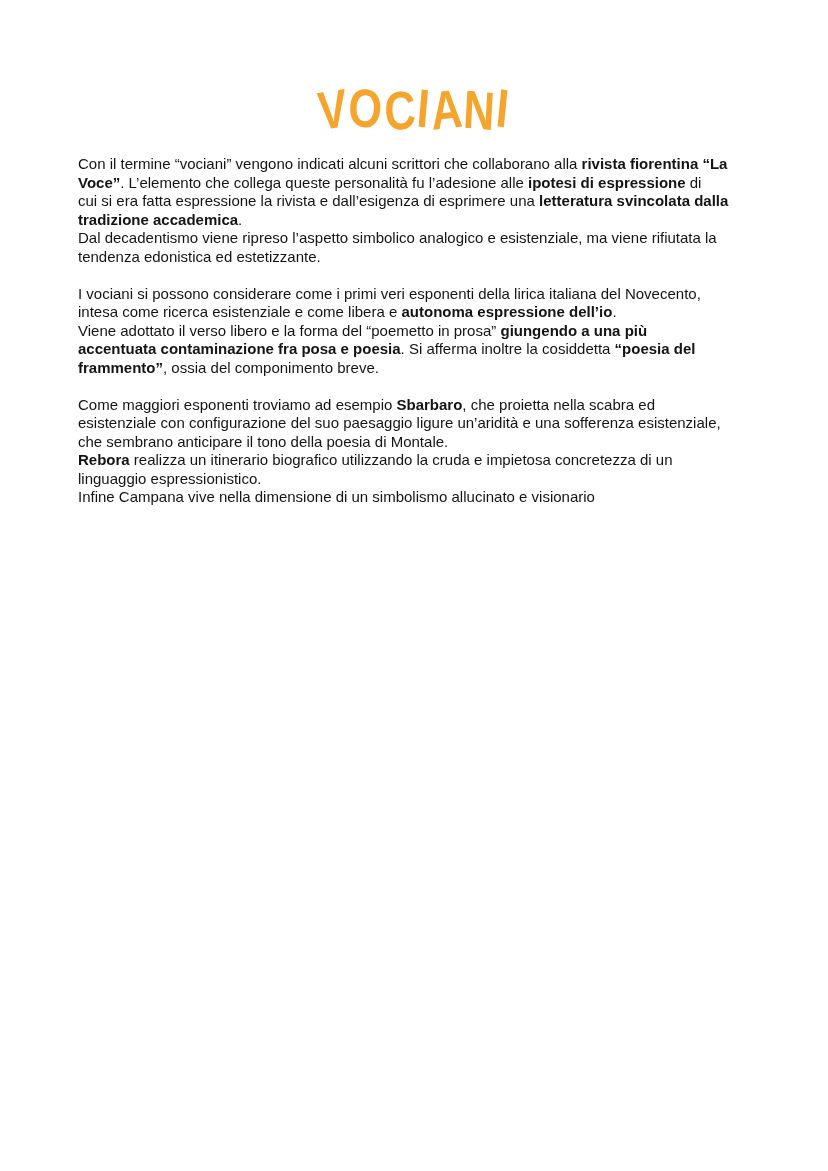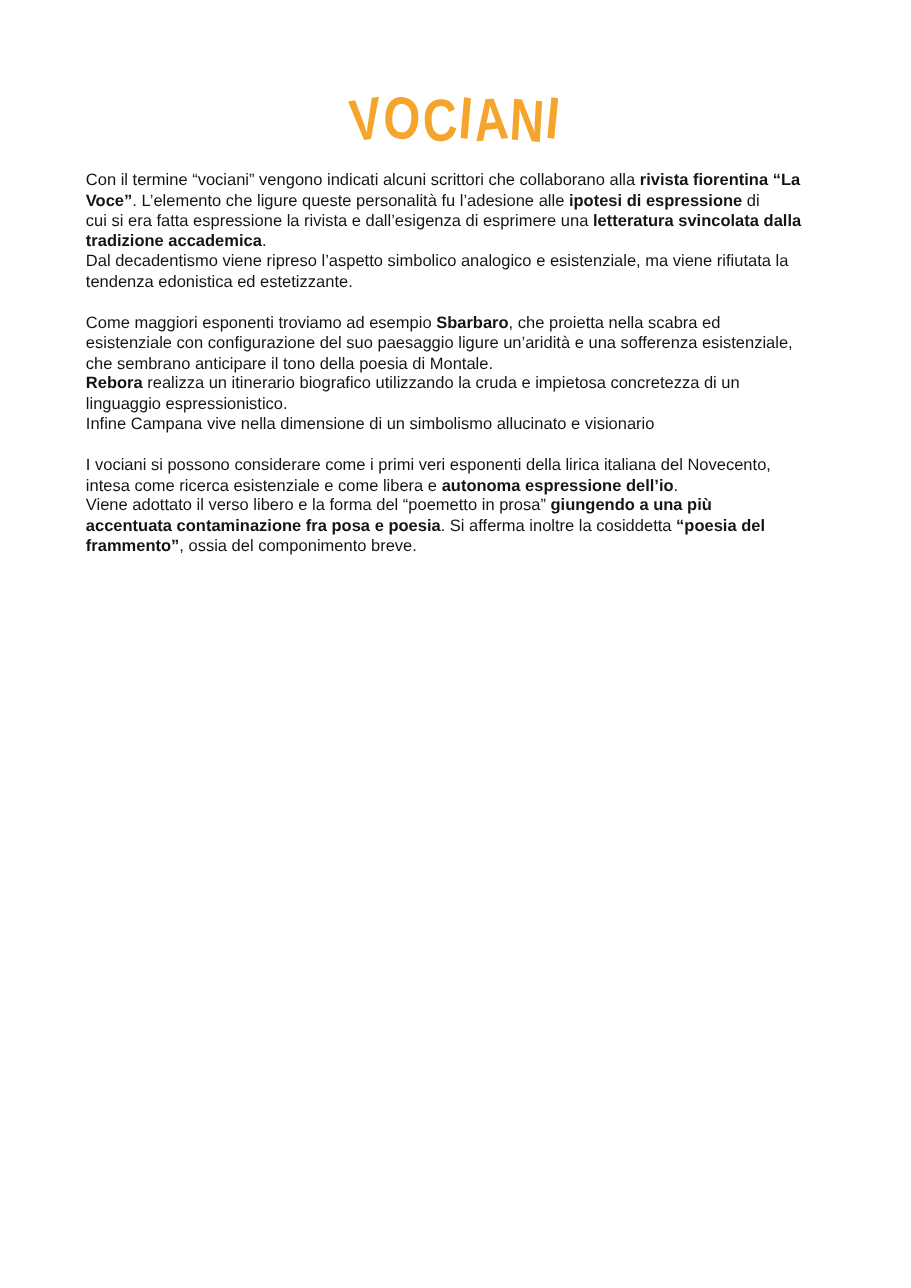--- a/index.html
+++ b/index.html
@@ -49,30 +49,30 @@
     font-weight: 700;
   }
 </style>
 </head>
 <body>
 
 <div class="page" style="background: rgb(255, 255, 255);">
   <h1 class="title" style="color: rgb(245, 164, 44);"><span class="ch" style="transform: rotate(-7deg) translateY(0px);">V</span><span class="ch" style="transform: rotate(5deg) translateY(-1px);">O</span><span class="ch" style="transform: rotate(-4deg) translateY(1px);">C</span><span class="ch" style="transform: rotate(6deg) translateY(-1px);">I</span><span class="ch" style="transform: rotate(-5deg) translateY(0px);">A</span><span class="ch" style="transform: rotate(4deg) translateY(1px);">N</span><span class="ch" style="transform: rotate(7deg) translateY(-1px);">I</span></h1>
   <div class="content" style="color: rgb(20, 20, 20);">
       <p><span>Con il termine “vociani” vengono indicati alcuni scrittori che collaborano alla </span><b>rivista fiorentina “La
-Voce”</b><span>. L’elemento che ligure queste personalità fu l’adesione alle </span><b>ipotesi di espressione</b><span> di
+Voce”</b><span>. L’elemento che collega queste personalità fu l’adesione alle </span><b>ipotesi di espressione</b><span> di
 cui si era fatta espressione la rivista e dall’esigenza di esprimere una </span><b>letteratura svincolata dalla
 tradizione accademica</b><span>.
 Dal decadentismo viene ripreso l’aspetto simbolico analogico e esistenziale, ma viene rifiutata la
 tendenza edonistica ed estetizzante.</span></p>
+      <p><span>I vociani si possono considerare come i primi veri esponenti della lirica italiana del Novecento,
+intesa come ricerca esistenziale e come libera e </span><b>autonoma espressione dell’io</b><span>.
+Viene adottato il verso libero e la forma del “poemetto in prosa” </span><b>giungendo a una più
+accentuata contaminazione fra posa e poesia</b><span>. Si afferma inoltre la cosiddetta </span><b>“poesia del
+frammento”</b><span>, ossia del componimento breve.</span></p>
       <p><span>Come maggiori esponenti troviamo ad esempio </span><b>Sbarbaro</b><span>, che proietta nella scabra ed
 esistenziale con configurazione del suo paesaggio ligure un’aridità e una sofferenza esistenziale,
 che sembrano anticipare il tono della poesia di Montale.
 </span><b>Rebora</b><span> realizza un itinerario biografico utilizzando la cruda e impietosa concretezza di un
 linguaggio espressionistico.
 Infine Campana vive nella dimensione di un simbolismo allucinato e visionario</span></p>
-      <p><span>I vociani si possono considerare come i primi veri esponenti della lirica italiana del Novecento,
-intesa come ricerca esistenziale e come libera e </span><b>autonoma espressione dell’io</b><span>.
-Viene adottato il verso libero e la forma del “poemetto in prosa” </span><b>giungendo a una più
-accentuata contaminazione fra posa e poesia</b><span>. Si afferma inoltre la cosiddetta </span><b>“poesia del
-frammento”</b><span>, ossia del componimento breve.</span></p>
     </div>
 </div>
 
 </body></html>

